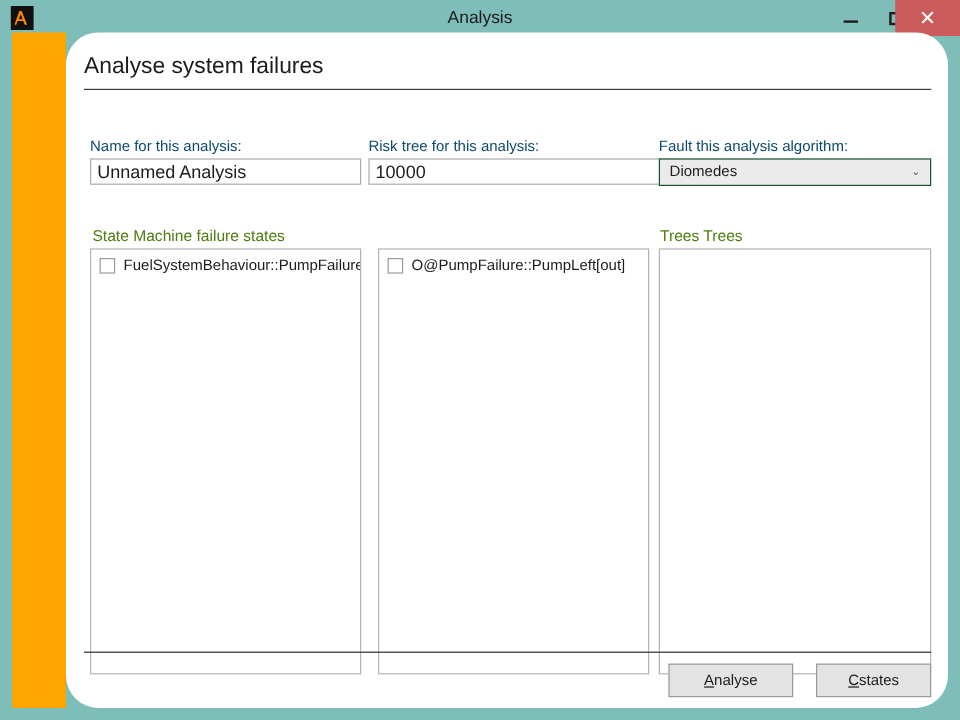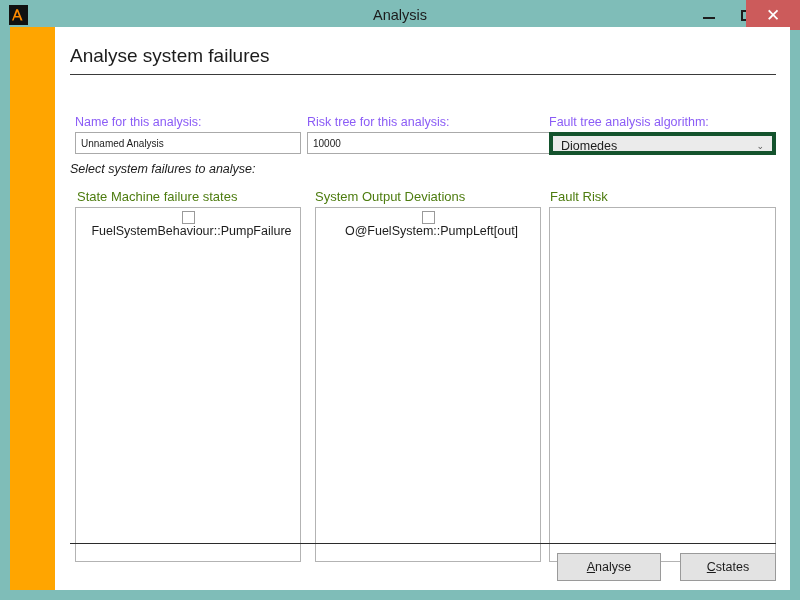--- a/index.html
+++ b/index.html
@@ -82,20 +82,21 @@
     background: #ffa500;
   }
 
   
   #content {
     position: absolute;
     left: 55px; top: 27px;
     width: 735px; height: 563px;
     background: #ffffff;
     box-sizing: border-box;
+    border-radius: 27px;
   }
 
   #page-title {
     position: absolute;
     left: 15px; top: 18px;
     font-size: 19px;
     color: #1c1c1c;
     font-family: "Liberation Sans", sans-serif;
     white-space: nowrap;
   }
@@ -103,49 +104,49 @@
     position: absolute;
     left: 15px; top: 47px;
     width: 706px; height: 1px;
     background: #3a3a3a;
   }
 
   
   .field-label {
     position: absolute;
     font-size: 12.5px;
-    color: #8b5cf6;
+    color: #0c4a6e;
     white-space: nowrap;
   }
   .text-input {
     position: absolute;
     height: 22px;
     box-sizing: border-box;
     border: 1px solid #aaaaaa;
     background: #ffffff;
-    font-size: 10px;
+    font-size: 15px;
     color: #1c1c1c;
     padding: 0 5px;
     line-height: 20px;
     font-family: "Liberation Sans", sans-serif;
     outline: none;
   }
 
   #label-name      { left: 20px;  top: 88px; }
   #input-name      { left: 20px;  top: 105px; width: 226px; }
   #label-risk      { left: 252px; top: 88px; }
   #input-risk      { left: 252px; top: 105px; width: 258px; }
   #label-algorithm { left: 494px; top: 88px; }
 
   #select-algorithm {
     position: absolute;
     left: 494px; top: 105px;
     width: 227px; height: 23px;
     box-sizing: border-box;
-    border: 4px solid #14532d;
+    border: 1px solid #14532d;
     background: #ebebeb;
     font-size: 12.5px;
     color: #1c1c1c;
   }
   #select-algorithm-value {
     position: absolute;
     left: 8px; top: 0;
     line-height: 21px;
     font-size: 12.5px;
     color: #1c1c1c;
@@ -191,21 +192,20 @@
   #panel3-list  { left: 494px; top: 180px; width: 227px; height: 355px; }
 
   .list-item {
     position: relative;
     display: flex;
     align-items: center;
     height: 20px;
     padding-left: 7px;
     margin-top: 3px;
     cursor: default;
-    flex-direction: column;
   }
   .checkbox {
     width: 13px; height: 13px;
     box-sizing: border-box;
     border: 1px solid #9a9a9a;
     background: #ffffff;
     flex: 0 0 auto;
     margin-right: 7px;
     cursor: pointer;
   }
@@ -272,45 +272,43 @@
 
     <div id="page-title">Analyse system failures</div>
     <div id="title-rule"></div>
 
     <div class="field-label" id="label-name">Name for this analysis:</div>
     <input class="text-input" id="input-name" type="text" value="Unnamed Analysis" style="">
 
     <div class="field-label" id="label-risk">Risk tree for this analysis:</div>
     <input class="text-input" id="input-risk" type="text" value="10000" style="">
 
-    <div class="field-label" id="label-algorithm">Fault tree analysis algorithm:</div>
+    <div class="field-label" id="label-algorithm">Fault this analysis algorithm:</div>
     <div id="select-algorithm">
       <span id="select-algorithm-value">Diomedes</span>
       <span id="select-algorithm-chevron">⌄</span>
     </div>
 
-    <div id="instruction">Select system failures to analyse:</div>
 
     <div class="panel-title" id="panel1-title">State Machine failure states</div>
     <div class="listbox" id="panel1-list">
         <div class="list-item">
           <span class="checkbox"></span>
           <span class="list-item-label">FuelSystemBehaviour::PumpFailure</span>
         </div>
       </div>
 
-    <div class="panel-title" id="panel2-title">System Output Deviations</div>
     <div class="listbox" id="panel2-list">
         <div class="list-item">
           <span class="checkbox"></span>
-          <span class="list-item-label">O@FuelSystem::PumpLeft[out]</span>
+          <span class="list-item-label">O@PumpFailure::PumpLeft[out]</span>
         </div>
       </div>
 
-    <div class="panel-title" id="panel3-title">Fault Risk</div>
+    <div class="panel-title" id="panel3-title">Trees Trees</div>
     <div class="listbox" id="panel3-list"></div>
 
     <div id="footer-rule"></div>
 
     <div class="dlg-button" id="btn-analyse">
       <span class="mnemonic">A</span>
         <span>nalyse</span>
     </div>
     <div class="dlg-button" id="btn-cancel">
       <span class="mnemonic">C</span>

